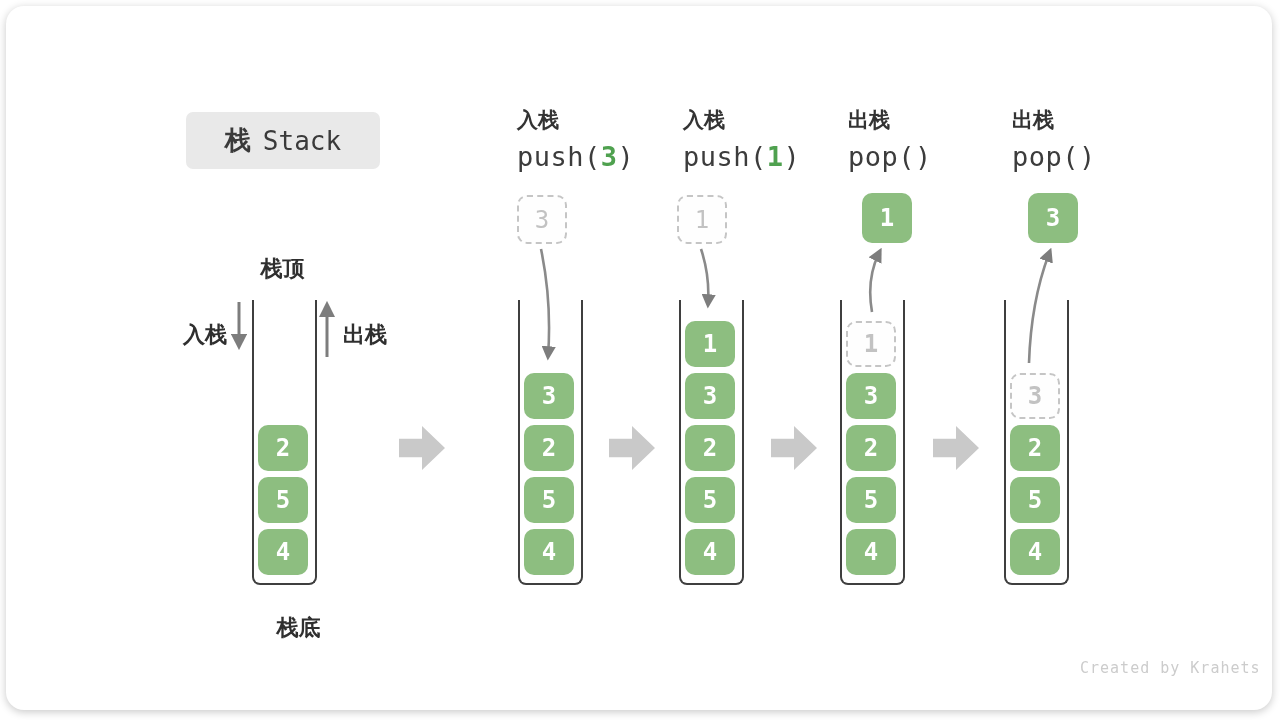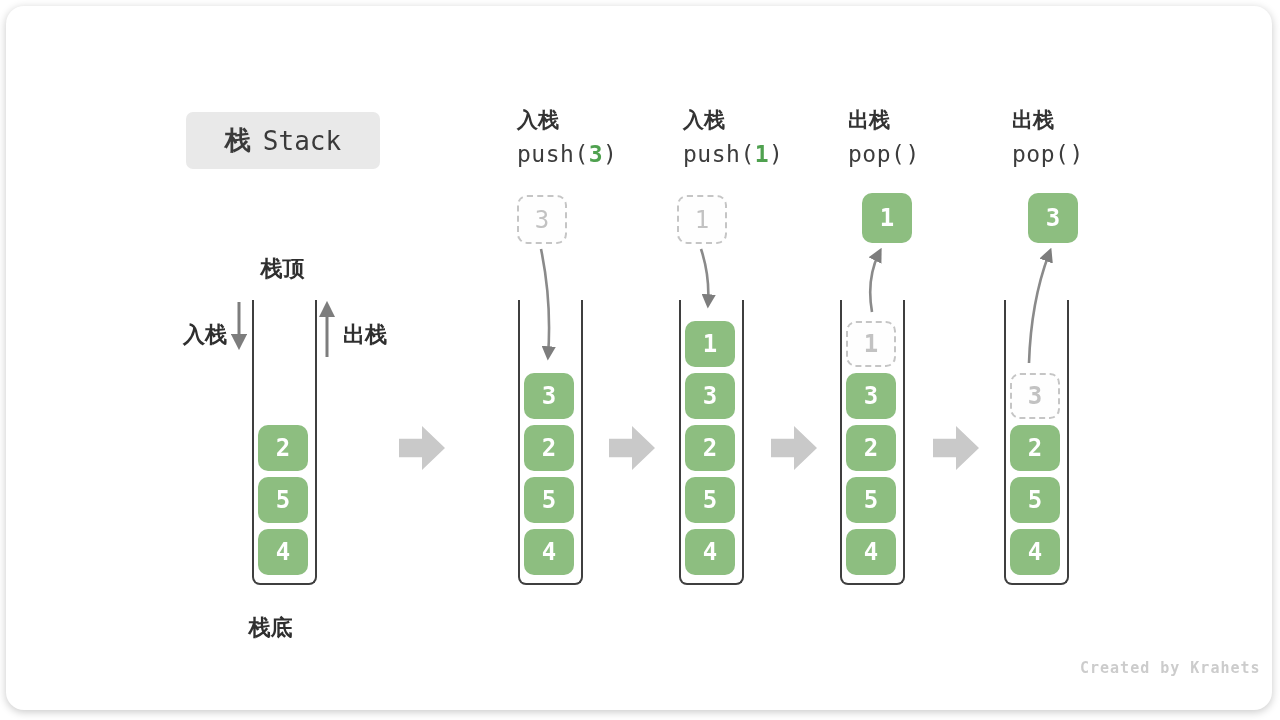--- a/index.html
+++ b/index.html
@@ -10,21 +10,21 @@
   .abs{position:absolute;}
 
   
   .title-badge{left:186px;top:112px;width:194px;height:57px;background:#e9e9e9;border-radius:7px;
                display:flex;align-items:center;justify-content:center;gap:12px;color:#3a3a3a;}
   .title-zh{font-size:26px;font-weight:bold;}
   .title-en{font-family:"DejaVu Sans Mono",monospace;font-size:26px;}
 
   
   .op-zh{font-size:21px;font-weight:bold;color:#333;line-height:24px;}
-  .op-code{font-family:"DejaVu Sans Mono",monospace;font-size:23px;color:#3c3c3c;margin-top:9px;letter-spacing:.5px;}
+  .op-code{font-family:"DejaVu Sans Mono",monospace;font-size:27px;color:#3c3c3c;margin-top:9px;letter-spacing:.5px;}
   .op-code .arg{color:#4fa14f;font-weight:bold;}
 
   
   .walls{top:300px;width:61px;height:283px;border-left:2px solid #3f3f3f;border-right:2px solid #3f3f3f;
          border-bottom:2px solid #3f3f3f;border-radius:0 0 8px 8px;background:#fff;}
   .w0{left:252px}.w1{left:518px}.w2{left:679px}.w3{left:840px}.w4{left:1004px}
 
   
   .cell{width:50px;height:46px;border-radius:10px;display:flex;align-items:center;justify-content:center;
         font-family:"DejaVu Sans Mono",monospace;font-size:24px;font-weight:bold;}
@@ -43,37 +43,37 @@
 
   
   .side-label{font-size:22px;font-weight:bold;color:#2f2f2f;}
   .center-label{width:61px;text-align:center;font-size:22px;font-weight:bold;color:#2f2f2f;}
 
   
   .flow-arrow{top:426px;width:46px;height:44px;background:#c9c9c9;
         clip-path:polygon(0 29%,50% 29%,50% 0,100% 50%,50% 100%,50% 71%,0 71%);}
 
   .watermark{left:1080px;top:659px;font-family:"DejaVu Sans Mono",monospace;font-size:15px;
-        color:#cccccc;letter-spacing:1px;font-weight:bold;}
+        color:#cccccc;letter-spacing:1px;}
 
   svg.overlay{position:absolute;left:0;top:0;width:1280px;height:720px;pointer-events:none;}
 </style>
 </head>
 <body>
 
 <div class="stage">
   <div class="card abs"></div>
 
   <div class="abs title-badge">
     <span class="title-zh">栈</span>
     <span class="title-en">Stack</span>
   </div>
 
   <div class="abs center-label" style="left:252px;top:254px;">栈顶</div>
-  <div class="abs center-label" style="left:240px;top:613px;font-family:Liberation Mono, monospace;">栈底</div>
+  <div class="abs center-label" style="left:268px;top:613px;font-family:Liberation Mono, monospace;">栈底</div>
   <div class="abs side-label" style="left:183px;top:320px;">入栈</div>
   <div class="abs side-label" style="left:343px;top:320px;">出栈</div>
 
   <div class="abs" style="left:517px;top:108px;">
     <div class="op-zh">入栈</div>
     <div class="op-code"><span>push(</span><span class="arg">3</span><span>)</span></div>
   </div>
 
   <div class="abs" style="left:683px;top:108px;">
     <div class="op-zh">入栈</div>

